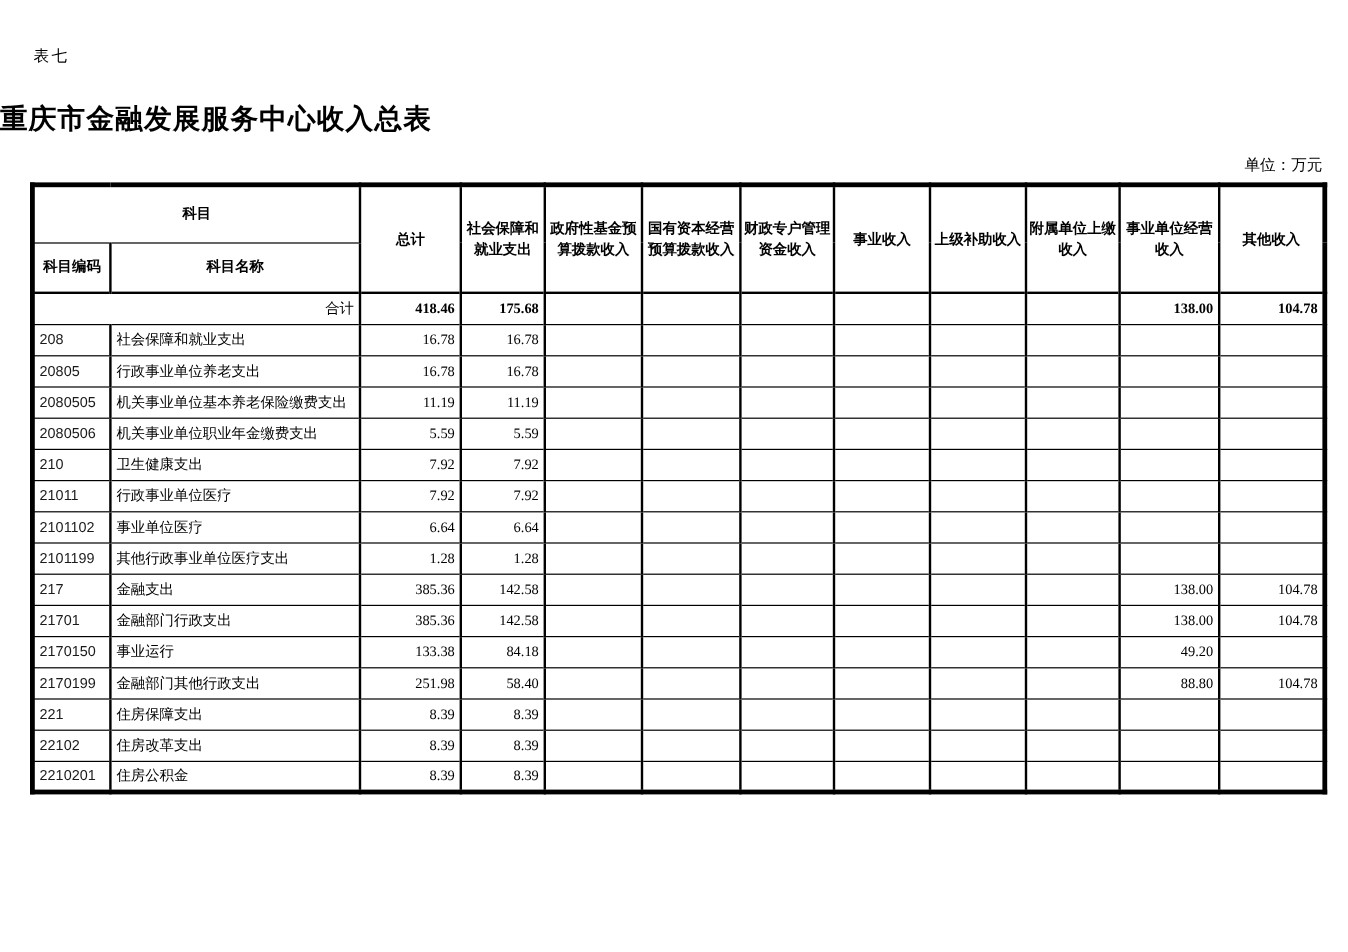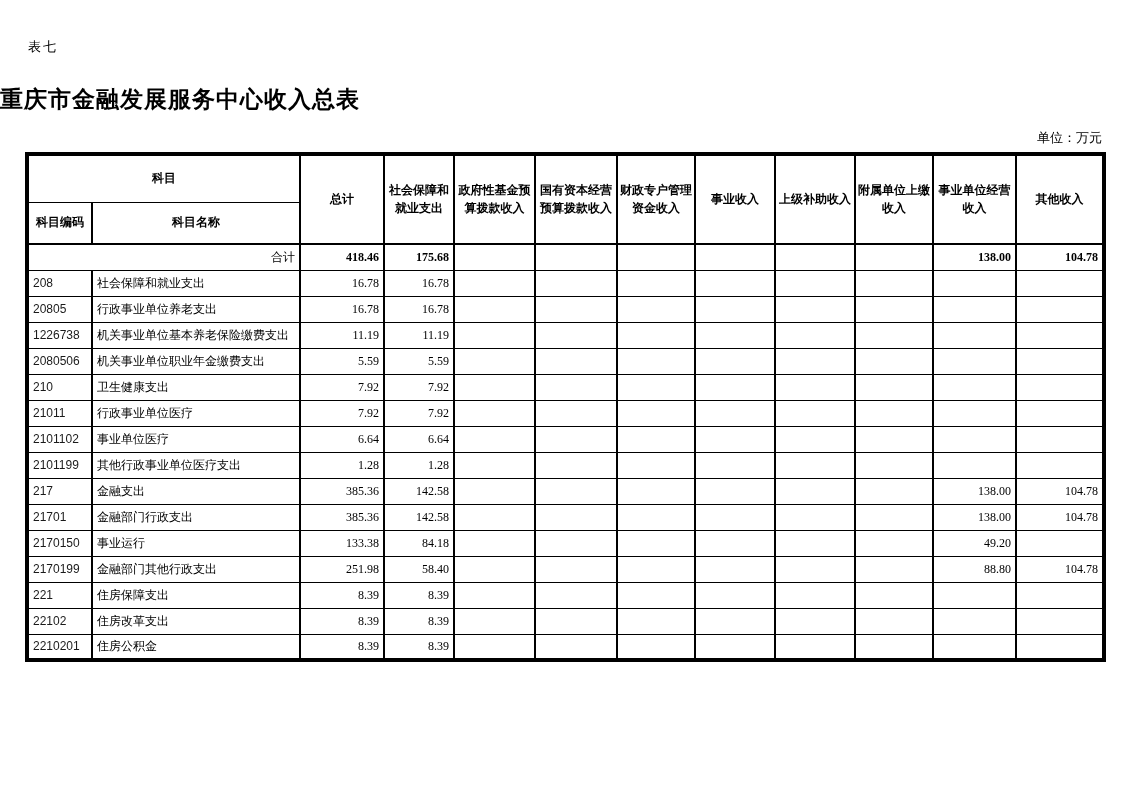--- a/index.html
+++ b/index.html
@@ -178,21 +178,21 @@
         <td class="num-cell"></td>
         <td class="num-cell"></td>
         <td class="num-cell"></td>
         <td class="num-cell"></td>
         <td class="num-cell"></td>
         <td class="num-cell"></td>
         <td class="num-cell"></td>
         <td class="num-cell"></td>
       </tr>
       <tr>
-        <td class="code-cell">1226738</td>
+        <td class="code-cell">2080505</td>
         <td class="name-cell">机关事业单位基本养老保险缴费支出</td>
         <td class="num-cell">11.19</td>
         <td class="num-cell">11.19</td>
         <td class="num-cell"></td>
         <td class="num-cell"></td>
         <td class="num-cell"></td>
         <td class="num-cell"></td>
         <td class="num-cell"></td>
         <td class="num-cell"></td>
         <td class="num-cell"></td>

